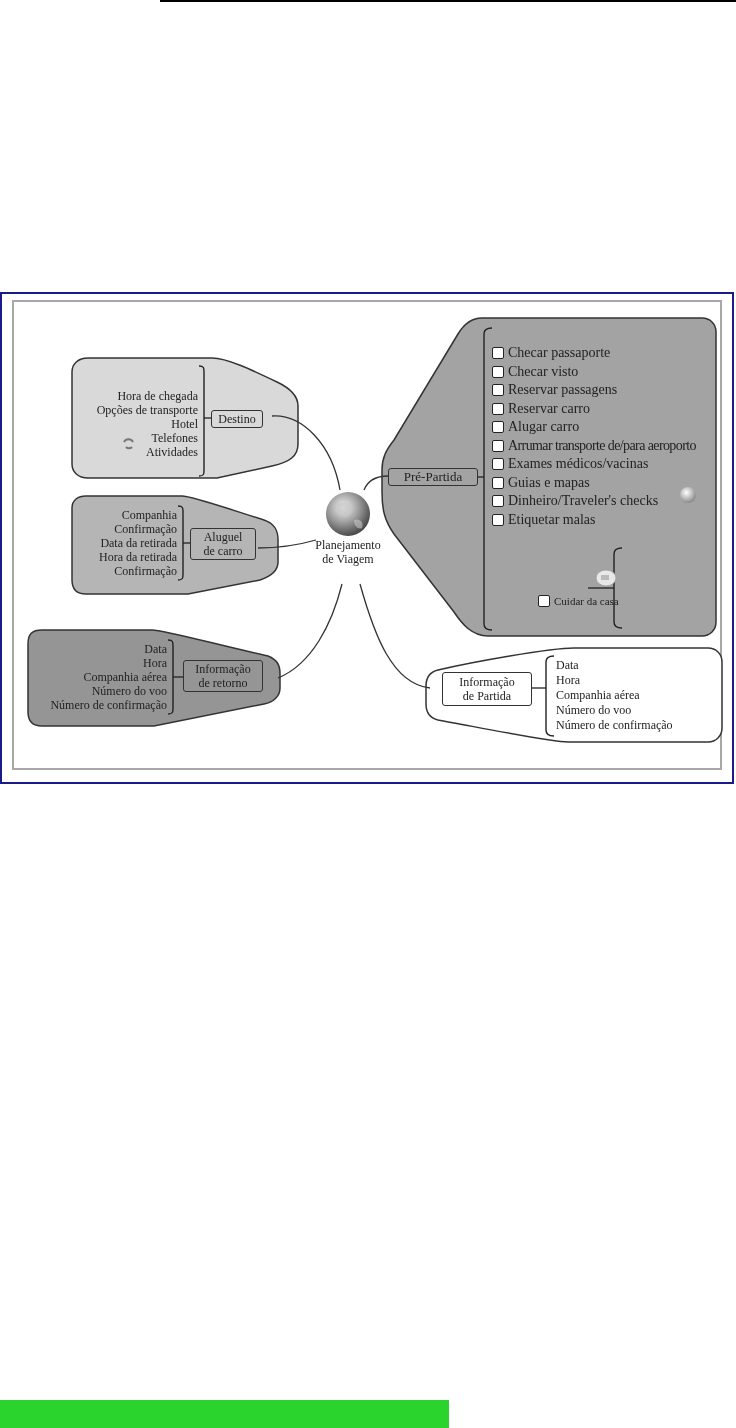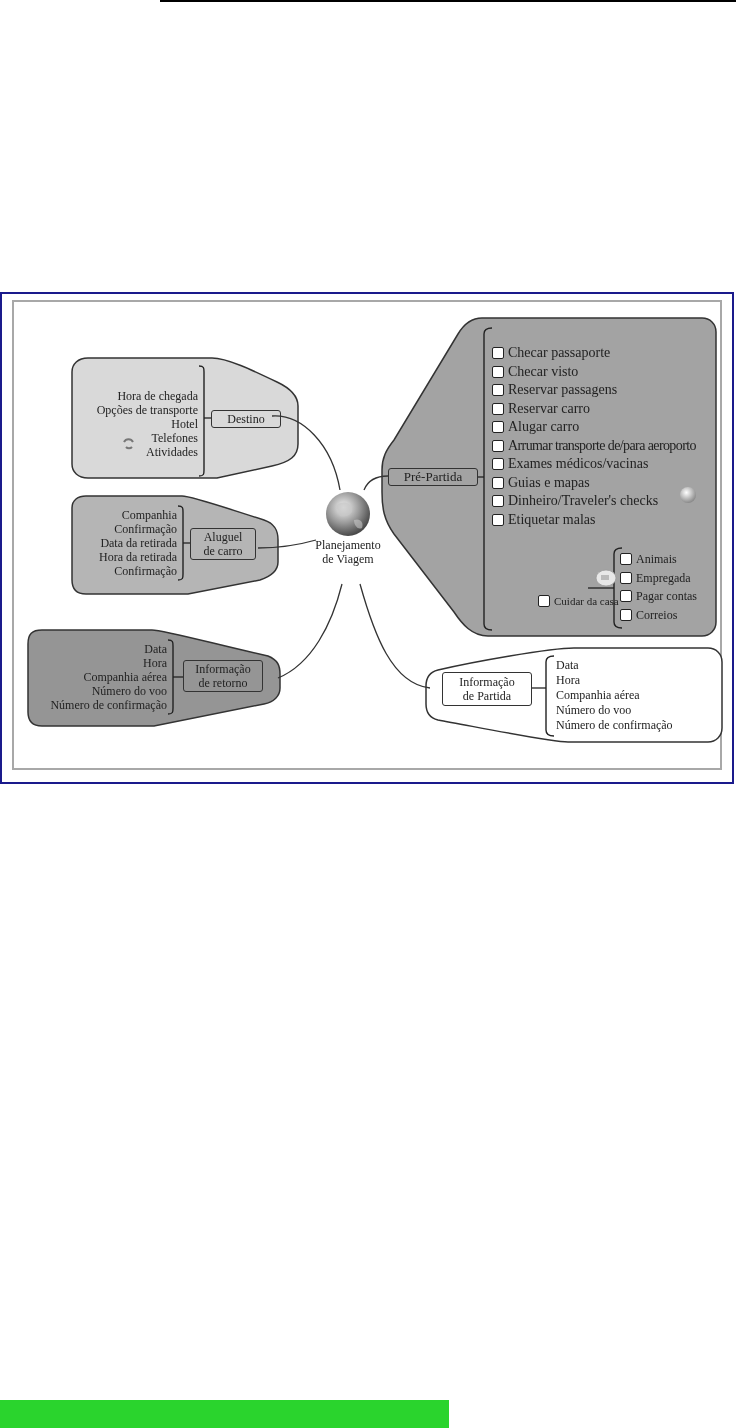--- a/index.html
+++ b/index.html
@@ -87,21 +87,21 @@
   </svg>
 
 
   <div class="t r" style="left:60px; top:75px; width:136px;margin-top:20px;">
     <div>Hora de chegada</div>
     <div>Opções de transporte</div>
     <div>Hotel</div>
     <div>Telefones</div>
     <div>Atividades</div>
   </div>
-  <div class="box" style="left:209px; top:116px; width:70px; height:18px; line-height:16px;">
+  <div class="box" style="left:209px; top:116px; width:52px; height:18px; line-height:16px;">
     <span>Destino</span>
   </div>
 
   <div class="t r" style="left:60px; top:214px; width:115px;">
     <div>Companhia</div>
     <div>Confirmação</div>
     <div>Data da retirada</div>
     <div>Hora da retirada</div>
     <div>Confirmação</div>
   </div>
@@ -140,26 +140,20 @@
     <div style="letter-spacing:-0.6px;"><span class="cb" style="letter-spacing:0;"></span><span>Arrumar transporte de/para aeroporto</span></div>
     <div><span class="cb"></span><span>Exames médicos/vacinas</span></div>
     <div><span class="cb"></span><span>Guias e mapas</span></div>
     <div><span class="cb"></span><span>Dinheiro/Traveler's checks</span></div>
     <div><span class="cb"></span><span>Etiquetar malas</span></div>
   </div>
 
   <div class="t" style="left:490px; top:300px; font-size:11px;padding-left:46px;">
     <span class="cb"></span><span>Cuidar da casa</span>
   </div>
-  <div class="t" style="left:618px; top:256px; line-height:18.5px; font-size:12px;">
-    <div><span class="cb"></span><span>Animais</span></div>
-    <div><span class="cb"></span><span>Empregada</span></div>
-    <div><span class="cb"></span><span>Pagar contas</span></div>
-    <div><span class="cb"></span><span>Correios</span></div>
-  </div>
 
   <div class="box" style="left:440px; top:378px; width:90px; height:34px; padding-top:2px;">
     <div>Informação</div>
     <div>de Partida</div>
   </div>
   <div class="t" style="left:554px; top:364px; line-height:15px;">
     <div>Data</div>
     <div>Hora</div>
     <div>Companhia aérea</div>
     <div>Número do voo</div>

